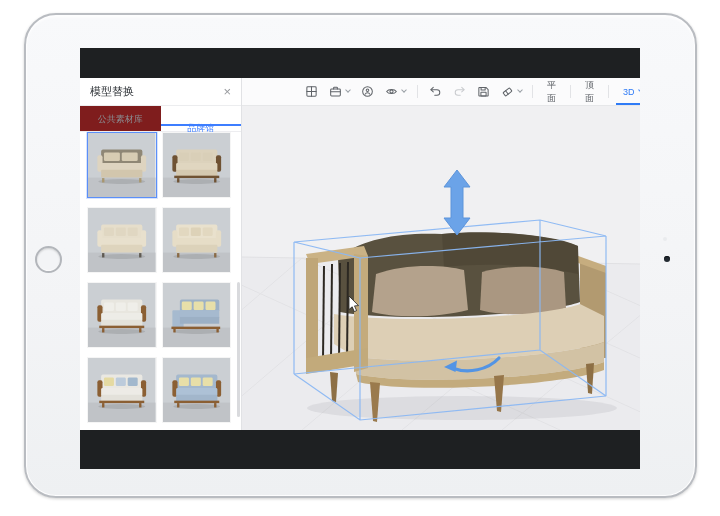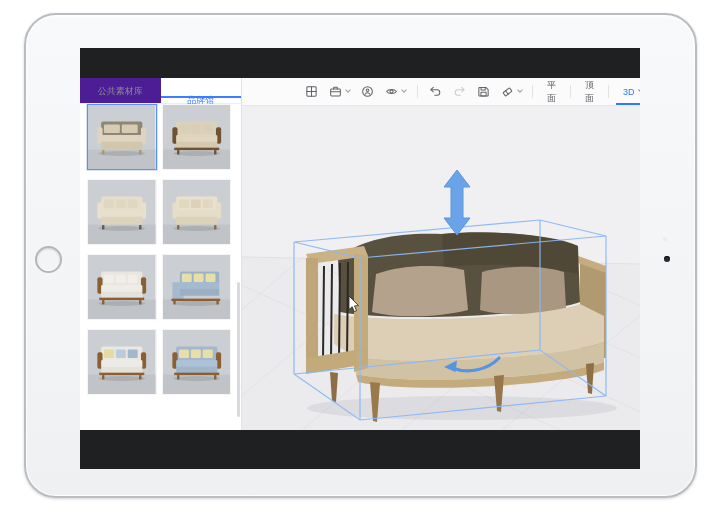--- a/index.html
+++ b/index.html
@@ -24,21 +24,21 @@
 
   
   .panel{position:relative;width:162px;height:100%;background:#fff;border-right:1px solid #e1e2e5;
     display:flex;flex-direction:column;flex:none;}
   .panel-header{height:28px;flex:none;display:flex;align-items:center;justify-content:space-between;
     padding:0 10px;border-bottom:1px solid #ecedef;}
   .panel-title{font-size:11px;color:#2c3035;}
   .close{font-size:13px;color:#97999d;line-height:1;cursor:pointer;}
   .tabs{height:26px;flex:none;display:flex;border-bottom:1px solid #ededf0;}
   .tab{flex:1;display:flex;align-items:center;justify-content:center;font-size:9px;color:#8a8d92;
-    background:#4c1d95;border-top:2px solid transparent;cursor:pointer;}
+    background:#7f1d1d;border-top:2px solid transparent;cursor:pointer;}
   .tab.active{background:#fff;color:#3d7eff;border-top-color:#3d7eff;margin-top:18px;}
   .hint{flex:none;padding:7px 8px 4px;font-size:9px;color:#565a5f;line-height:11px;}
   .grid{flex:1;display:grid;grid-template-columns:1fr 1fr;grid-auto-rows:66px;gap:9px 5px;
     padding:0 10px 0 7px;overflow:hidden;}
   .thumb{position:relative;border:1px solid rgba(0,0,0,.04);overflow:hidden;cursor:pointer;}
   .thumb.selected{border:1px solid #5b8ff9;box-shadow:0 0 0 1px rgba(91,143,249,.25);}
   .thumb svg{display:block;width:100%;height:100%;}
   .scrollbar{position:absolute;right:1px;top:80px;bottom:2px;width:3px;}
   .scroll-thumb{position:absolute;top:46%;height:50%;width:3px;border-radius:2px;background:#d9dadd;}
 
@@ -71,20 +71,24 @@
 
 <div class="tablet">
   <div class="home-button"></div>
   <div class="camera-glint"></div>
   <div class="camera"></div>
 
   <div class="screen">
     <div class="app">
 
       <aside class="panel">
+        <div class="panel-header">
+          <span class="panel-title">模型替换</span>
+          <span class="close">×</span>
+        </div>
         <div class="tabs">
           <div class="tab">公共素材库</div>
           <div class="tab active">品牌馆</div>
         </div>
         <div class="grid" id="thumb-grid">
             <div class="thumb selected">
               <svg viewBox="0 0 72 66" preserveAspectRatio="none">
                 <rect width="72" height="66" fill="#cbcfd3"></rect>
                 <rect y="46" width="72" height="20" fill="#c0c3c7"></rect>
                 <ellipse cx="36" cy="50" rx="25" ry="2.5" fill="rgba(0,0,0,0.10)"></ellipse>

